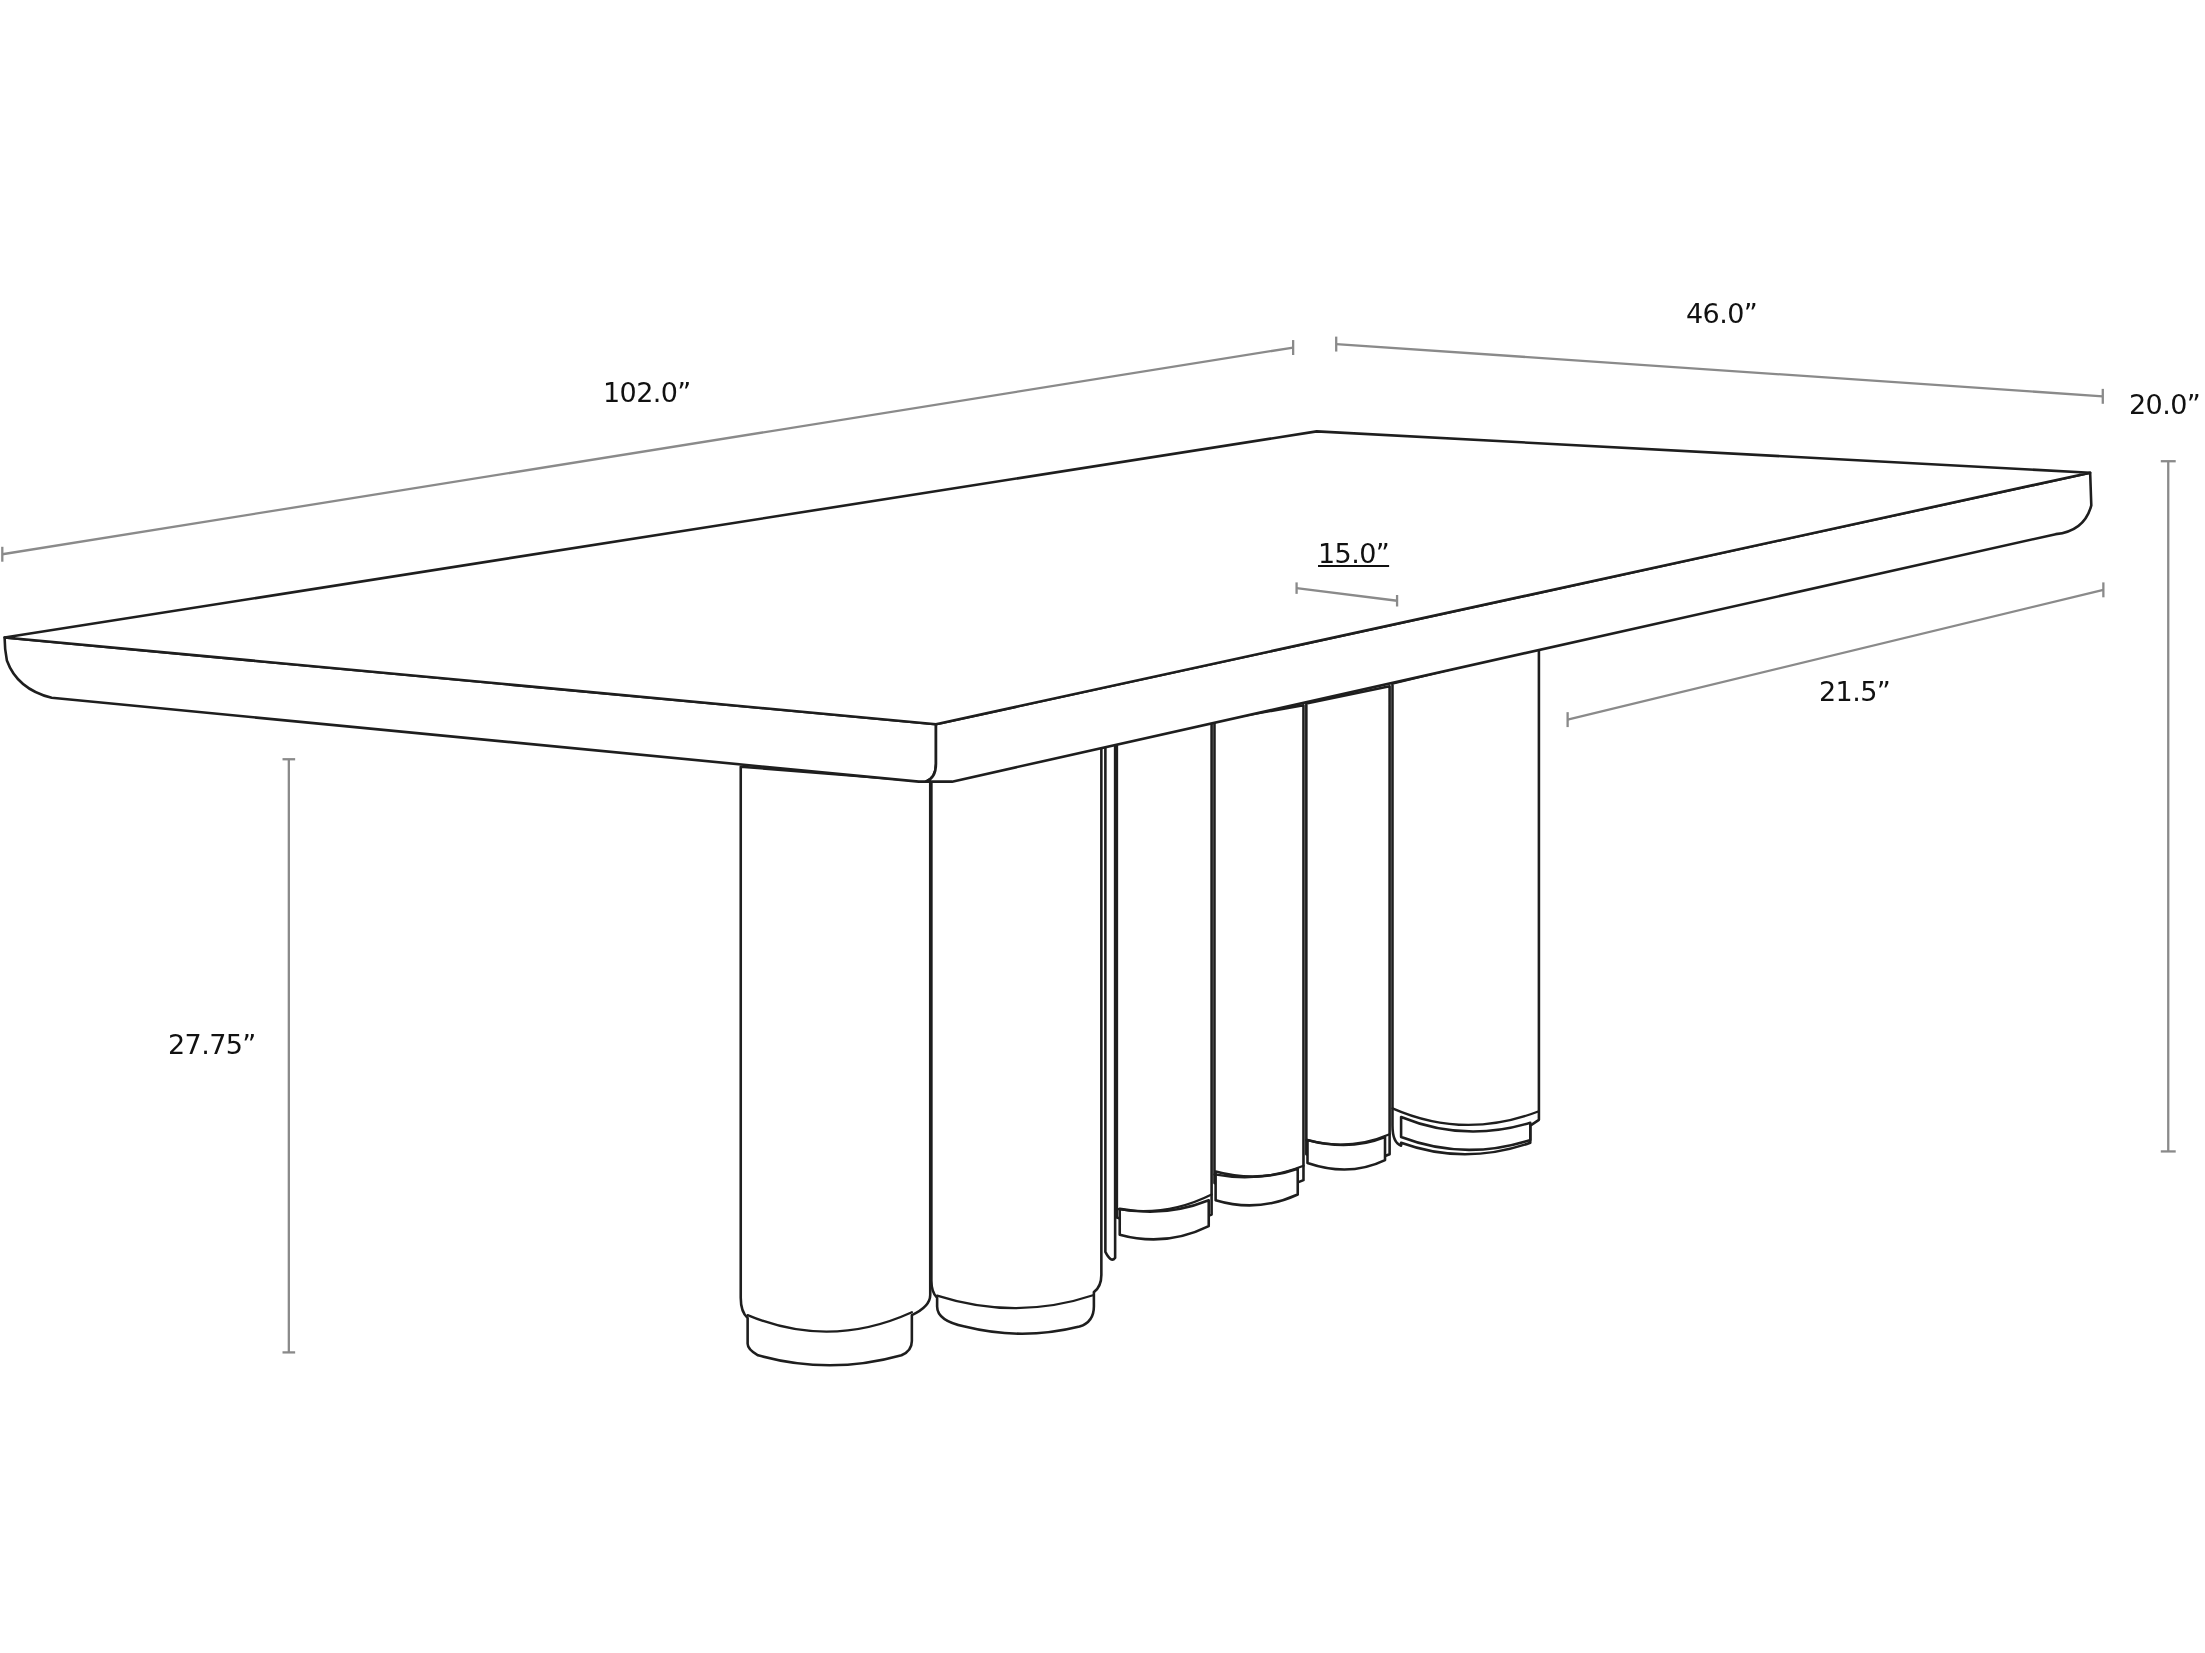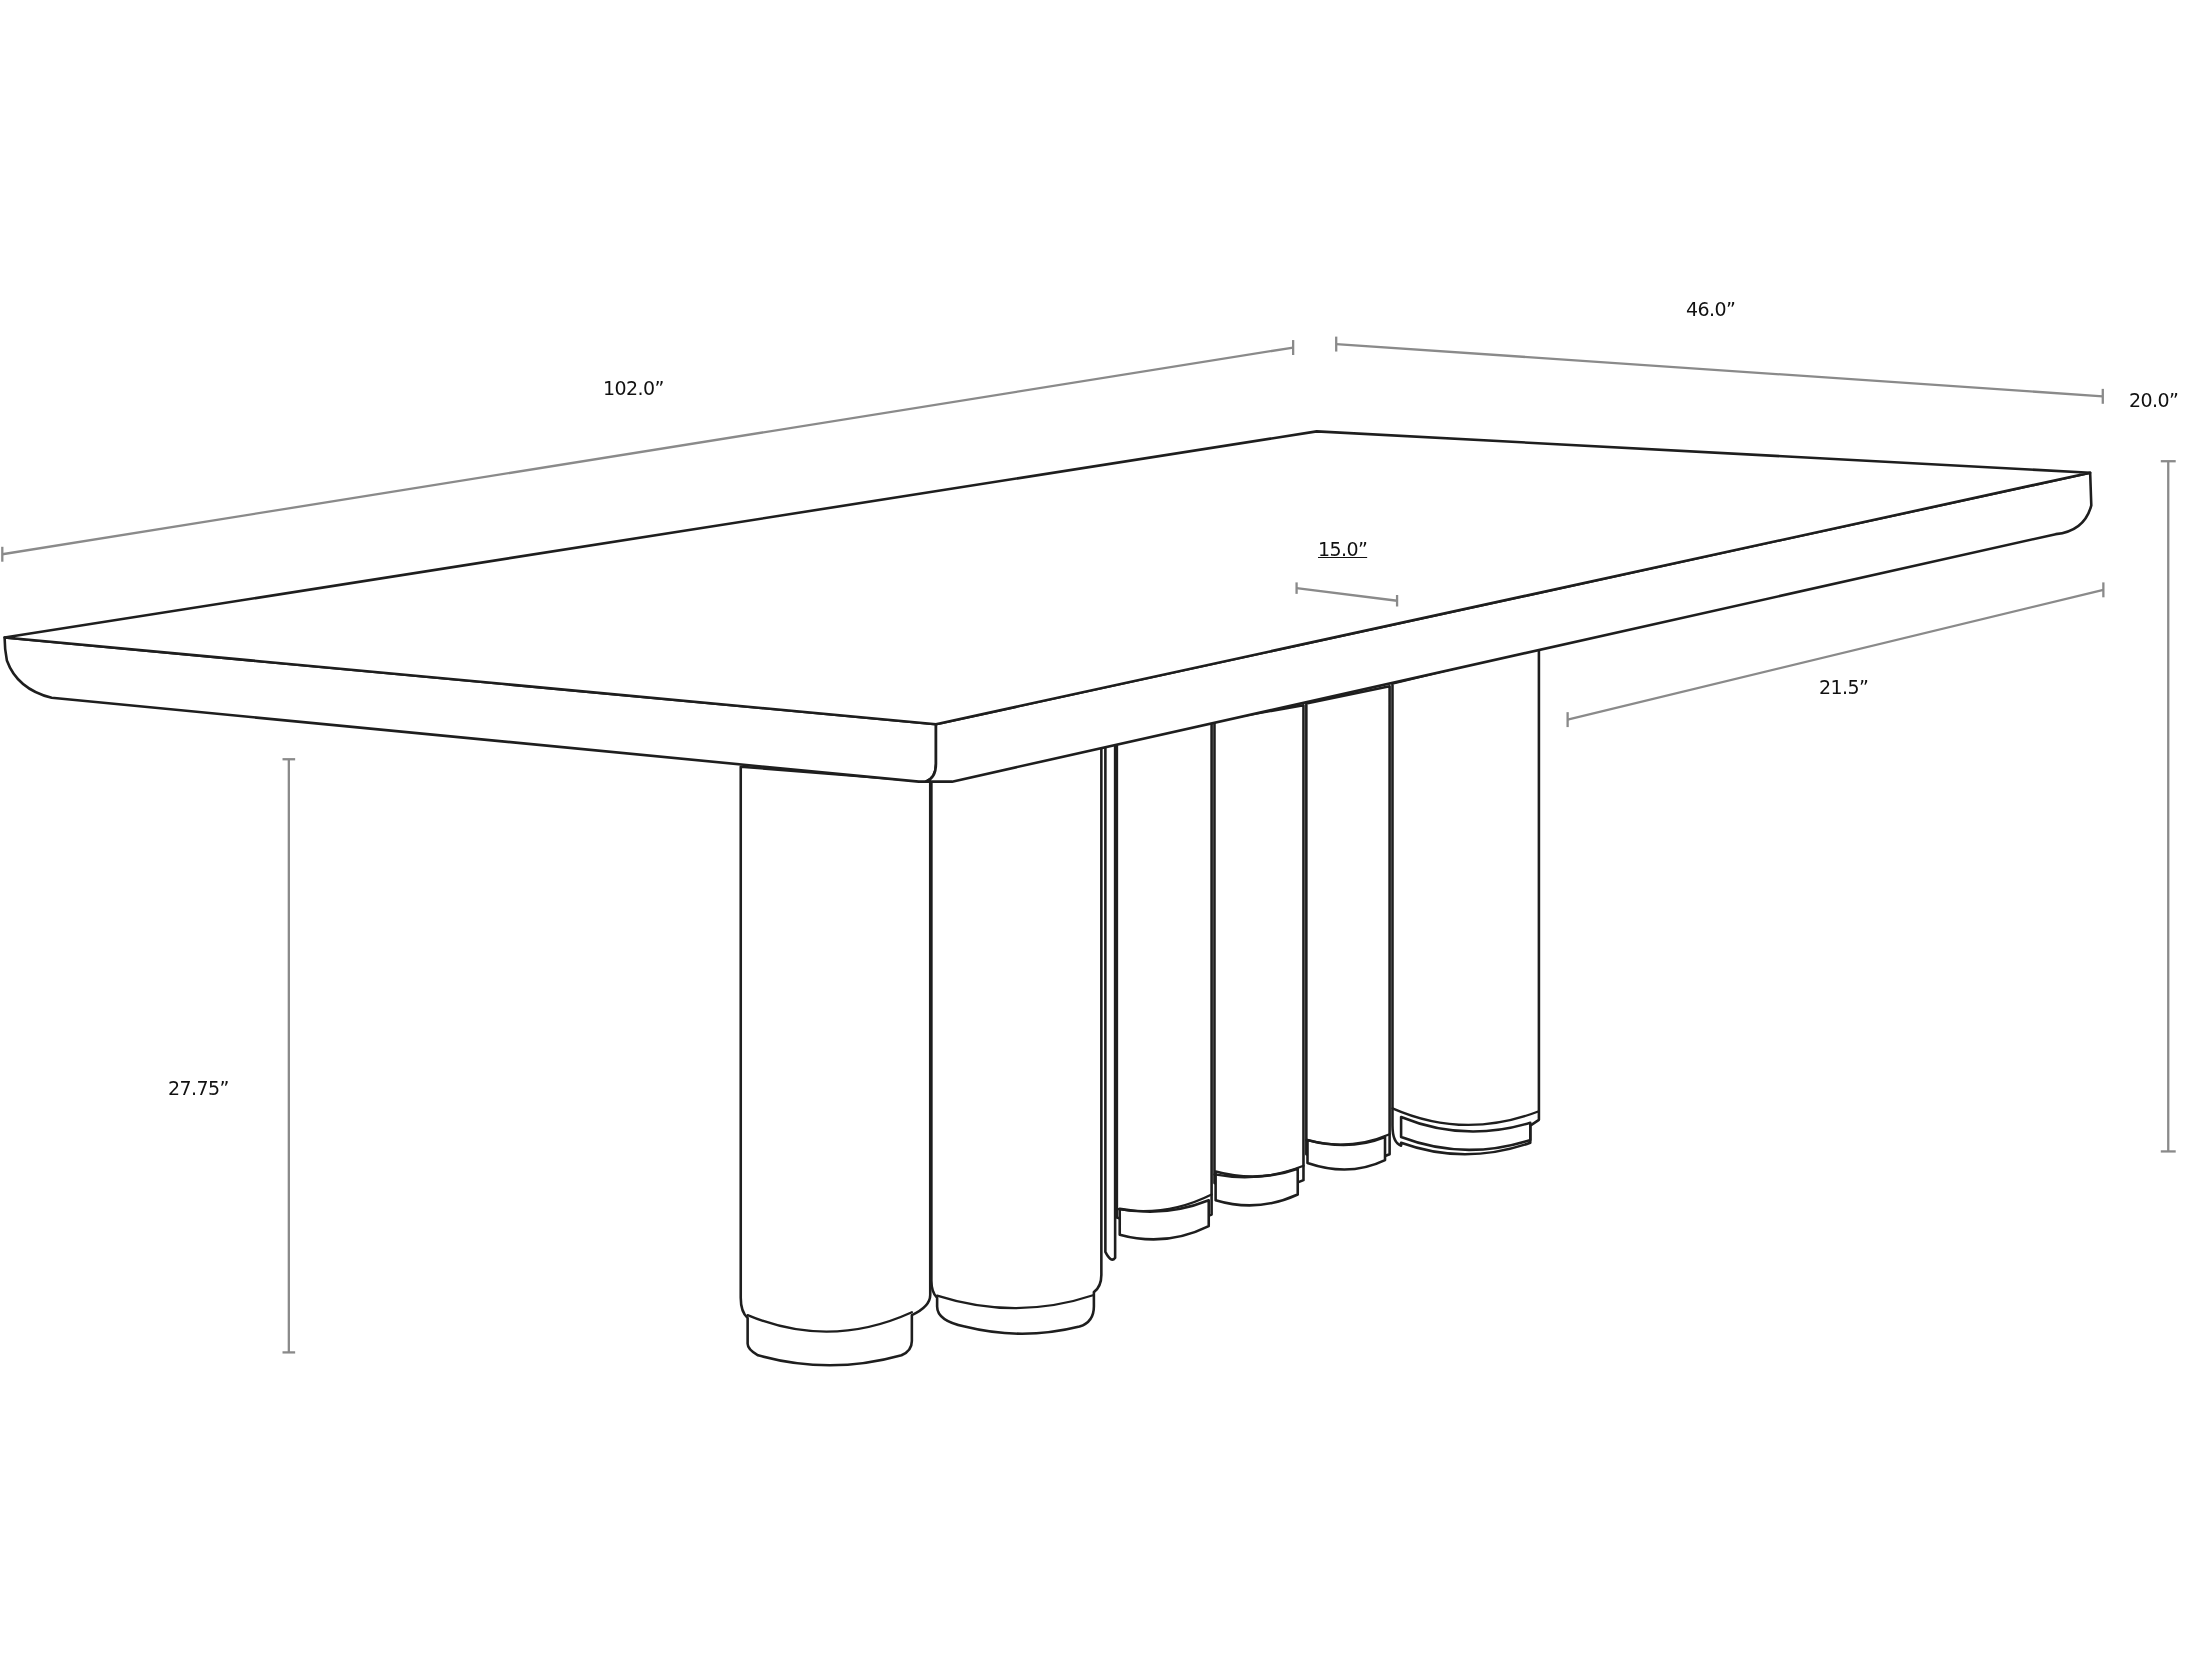--- a/index.html
+++ b/index.html
@@ -41,21 +41,21 @@
     stroke-linecap: butt;
   }
   .dim-tick {
     fill: none;
     stroke: #8a8a8a;
     stroke-width: 4;
   }
   .dim-label {
     position: absolute;
     font-family: "DejaVu Sans", "Liberation Sans", sans-serif;
-    font-size: 19px;
+    font-size: 27px;
     letter-spacing: -0.6px;
     color: #111111;
     white-space: nowrap;
     line-height: 1;
   }
 </style>
 </head>
 <body>
 
 <svg id="diagram" viewBox="0 0 3840 2880" xmlns="http://www.w3.org/2000/svg">
@@ -148,14 +148,14 @@
       <line class="dim-tick" x1="2433" y1="1036" x2="2433" y2="1056"></line>
     </g>
   </g>
 </svg>
 
 <div class="dim-label" style="left:603px; top:379px;">102.0”</div>
 <div class="dim-label" style="left:1686px; top:300px;">46.0”</div>
 <div class="dim-label" style="left:2129px; top:391px;">20.0”</div>
 <div class="dim-label" style="left:1318px; top:540px;text-decoration:underline;">15.0”</div>
 <div class="dim-label" style="left:1819px; top:678px;">21.5”</div>
-<div class="dim-label" style="left:168px; top:1031px;margin-top:48px;">27.75”</div>
+<div class="dim-label" style="left:168px; top:1031px;">27.75”</div>
 
 
 </body></html>

